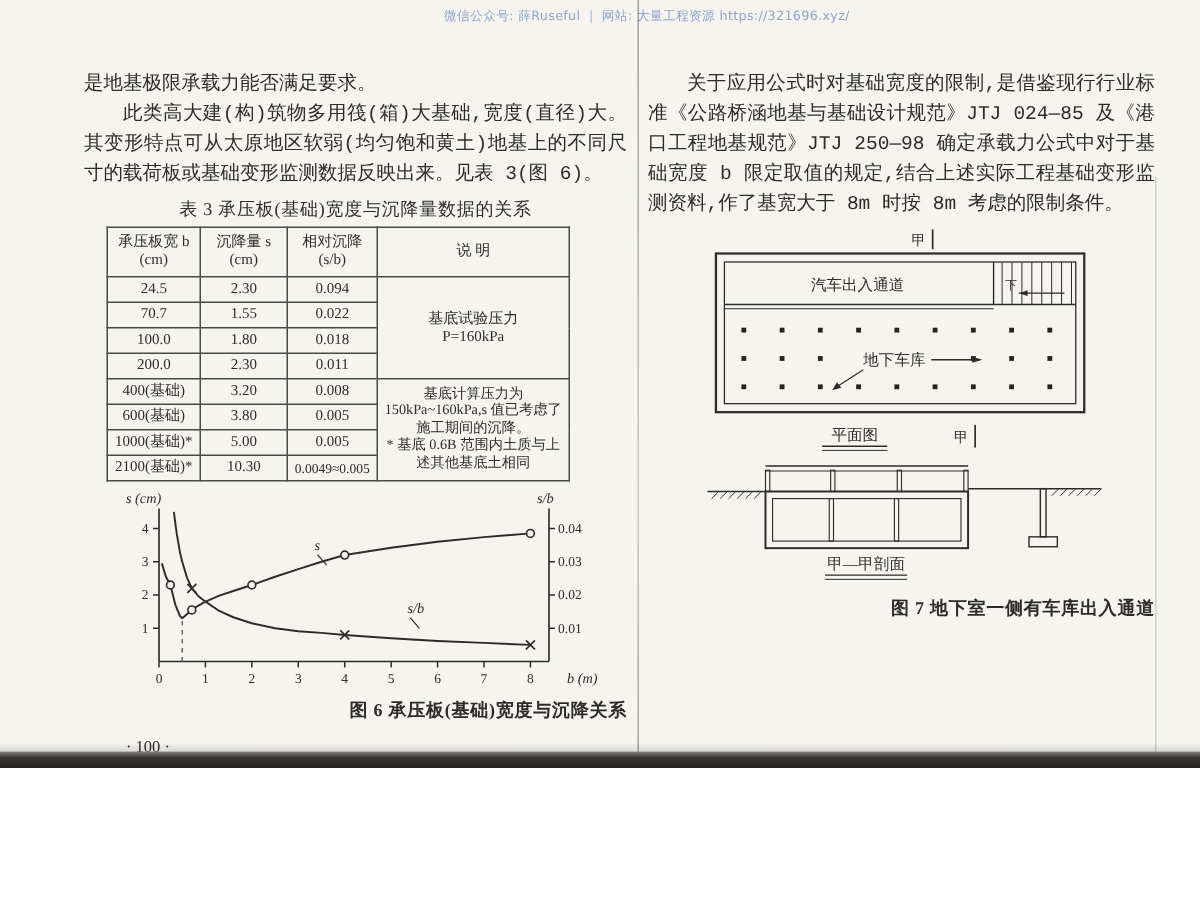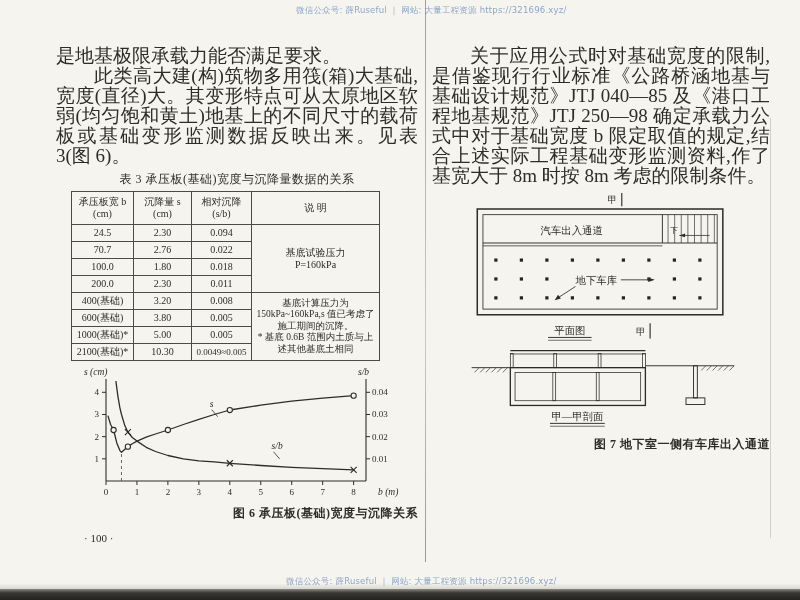--- a/index.html
+++ b/index.html
@@ -1,32 +1,32 @@
 <!DOCTYPE html>
 <html><head>
 <meta charset="utf-8">
 <style>
   html,body{margin:0;padding:0;}
-  .scan{position:relative;width:800px;height:600px;background:#f5f4ef;overflow:hidden;
+  .scan{position:relative;width:800px;height:512px;background:#f5f4ef;overflow:hidden;
         font-family:"Liberation Serif","DejaVu Serif",serif;color:#2e2c29;}
   .watermark{position:absolute;font-family:"DejaVu Sans","Liberation Sans",sans-serif;
         font-size:8.5px;color:#8ea6c9;white-space:nowrap;letter-spacing:.2px;}
   .wm-top{top:5px;left:296px;}
   .wm-bottom{top:576px;left:286px;}
   .gutter{position:absolute;left:425px;top:0;width:1px;height:562px;
         background:linear-gradient(180deg,rgba(90,90,90,.55),rgba(120,120,120,.35) 60%,rgba(90,90,90,.6));}
   .page-edge{position:absolute;left:770px;top:118px;width:1px;height:420px;background:rgba(140,140,135,.35);}
   .bottom-band{position:absolute;left:0;bottom:0;width:800px;height:11px;
         background:linear-gradient(180deg,#8a8881 0%,#3a3834 35%,#23221f 100%);}
   .bottom-shadow{position:absolute;left:0;bottom:11px;width:800px;height:6px;
         background:linear-gradient(180deg,rgba(0,0,0,0),rgba(0,0,0,.12));}
   .page{position:absolute;top:46px;}
   .page-left{left:56px;width:362px;}
   .page-right{left:432px;width:338px;}
-  p.body-text{font-size:19px;line-height:20px;text-align:justify;margin:0;}
+  p.body-text{font-size:13px;line-height:20px;text-align:justify;margin:0;font-family:Liberation Mono, monospace;}
   .indent{text-indent:2em;}
   .tbl-title{font-size:12px;font-weight:normal;text-align:center;margin:5px 0 3px 0;letter-spacing:.5px;}
   table.data{border-collapse:collapse;margin-left:15px;width:308px;font-size:10px;table-layout:fixed;}
   table.data th,table.data td{border:1px solid #4a4a46;text-align:center;padding:0 2px;height:16px;line-height:1.2;}
   table.data th{white-space:pre-line;font-weight:normal;height:32px;}
   td.note1{white-space:pre-line;font-size:10px;}
   td.note2{white-space:pre-line;font-size:9.5px;text-align:left;padding:2px 5px;line-height:1.35;}
   td.small{font-size:9px;}
   .fig-caption{font-size:12px;font-weight:bold;text-align:right;margin:2px 0 4px 0;letter-spacing:.5px;}
   .pagenum{font-size:11px;margin-top:10px;}
@@ -70,21 +70,21 @@
       <tbody id="tb-g1">
           <tr>
             <td>24.5</td>
             <td>2.30</td>
             <td>0.094</td>
             <td rowspan="4" class="note1">基底试验压力
 P=160kPa</td>
           </tr>
           <tr>
             <td>70.7</td>
-            <td>2.76</td>
+            <td>1.55</td>
             <td>0.022</td>
           </tr>
           <tr>
             <td>100.0</td>
             <td>1.80</td>
             <td>0.018</td>
           </tr>
           <tr>
             <td>200.0</td>
             <td>2.30</td>
@@ -173,21 +173,21 @@
         <path d="M280.6190476190476 101.91304347826087 L286.6190476190476 107.91304347826087 M280.6190476190476 107.91304347826087 L286.6190476190476 101.91304347826087" stroke="#2e2c29" stroke-width="1.1" fill="none"></path>
         <text x="201.59523809523807" y="83.84782608695652" font-size="9.5" font-style="italic">s/b</text>
         <line x1="203.59523809523807" y1="86.84782608695652" x2="209.59523809523807" y2="93.84782608695652" stroke="#2e2c29" stroke-width="0.8"></line>
       </svg>
     <div class="fig-caption">图 6  承压板(基础)宽度与沉降关系</div>
 
     <div class="pagenum pagenum-left">· 100 ·</div>
   </div>
 
   <div class="page page-right">
-    <p class="body-text indent">关于应用公式时对基础宽度的限制,是借鉴现行行业标准《公路桥涵地基与基础设计规范》JTJ 040—85 及《港口工程地基规范》JTJ 250—98 确定承载力公式中对于基础宽度 b 限定取值的规定,结合上述实际工程基础变形监测资料,作了基宽大于 8m 时按 8m 考虑的限制条件。</p>
+    <p class="body-text indent">关于应用公式时对基础宽度的限制,是借鉴现行行业标准《公路桥涵地基与基础设计规范》JTJ 024—85 及《港口工程地基规范》JTJ 250—98 确定承载力公式中对于基础宽度 b 限定取值的规定,结合上述实际工程基础变形监测资料,作了基宽大于 8m 时按 8m 考虑的限制条件。</p>
 
     <div class="fig7-wrap">
       <svg id="fig7" width="302" height="238" viewBox="0 0 302 252">
 
         <text x="163" y="12" font-size="10" text-anchor="middle">甲</text>
         <line x1="173" y1="1" x2="173" y2="15" stroke="#2e2c29" stroke-width="1.2"></line>
 
         <rect x="20" y="18" width="260" height="112" fill="none" stroke="#2e2c29" stroke-width="1.6"></rect>
         <rect x="26" y="24" width="248" height="100" fill="none" stroke="#2e2c29" stroke-width="0.9"></rect>
 

